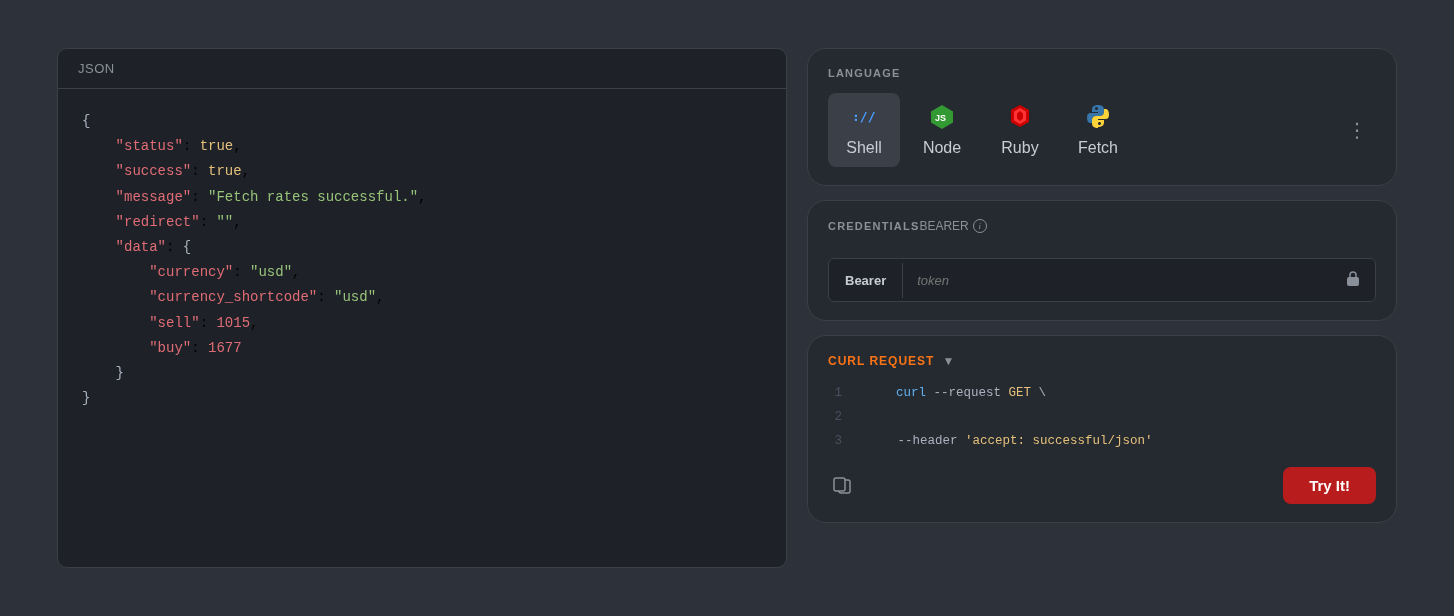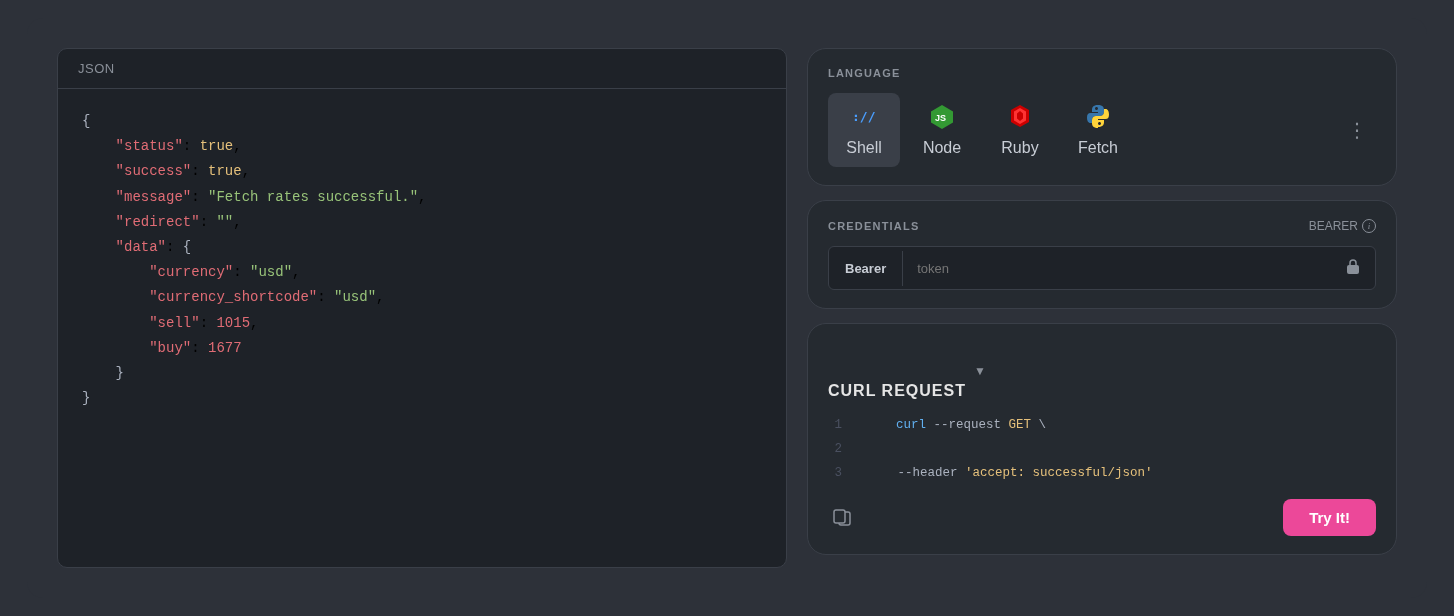--- a/index.html
+++ b/index.html
@@ -127,22 +127,21 @@
       letter-spacing: 1px;
       display: flex;
       align-items: center;
       justify-content: center;
     }
 
     
     .credentials-header {
       display: flex;
       align-items: center;
-      justify-content: space-between;
-      margin-bottom: 13px;
+      margin-bottom: 25px;
     }
 
     .credentials-label {
       color: #8a9099;
       font-size: 11px;
       font-weight: 700;
       letter-spacing: 1.2px;
     }
 
     .bearer-badge {
@@ -186,42 +185,42 @@
     }
 
     .token-input {
       flex: 1;
       padding: 10px 14px;
       background: transparent;
       border: none;
       outline: none;
       color: #8a9099;
       font-size: 13px;
+      font-style: italic;
     }
 
     .lock-icon {
       padding: 10px 14px;
       color: #8a9099;
       font-size: 16px;
     }
 
     
     .curl-header {
       display: flex;
       align-items: center;
       gap: 8px;
       margin-bottom: 14px;
     }
 
     .curl-label {
-      color: #e5e5e5;
-      font-size: 16px;
+      color: #f97316;
+      font-size: 12px;
       font-weight: 700;
       letter-spacing: 1px;
-      margin-top: 40px;
     }
 
     .curl-chevron {
       color: #8a9099;
       font-size: 12px;
     }
 
     .curl-body {
       font-family: 'Courier New', Courier, monospace;
       font-size: 12.5px;
@@ -258,21 +257,21 @@
       color: #8a9099;
       cursor: pointer;
       font-size: 18px;
       padding: 4px;
       display: flex;
       align-items: center;
       gap: 3px;
     }
 
     .try-btn {
-      background: #ec4899;
+      background: #b91c1c;
       color: #ffffff;
       border: none;
       border-radius: 8px;
       padding: 10px 26px;
       font-size: 15px;
       font-weight: 600;
       cursor: pointer;
     }
 
     .php-icon {

